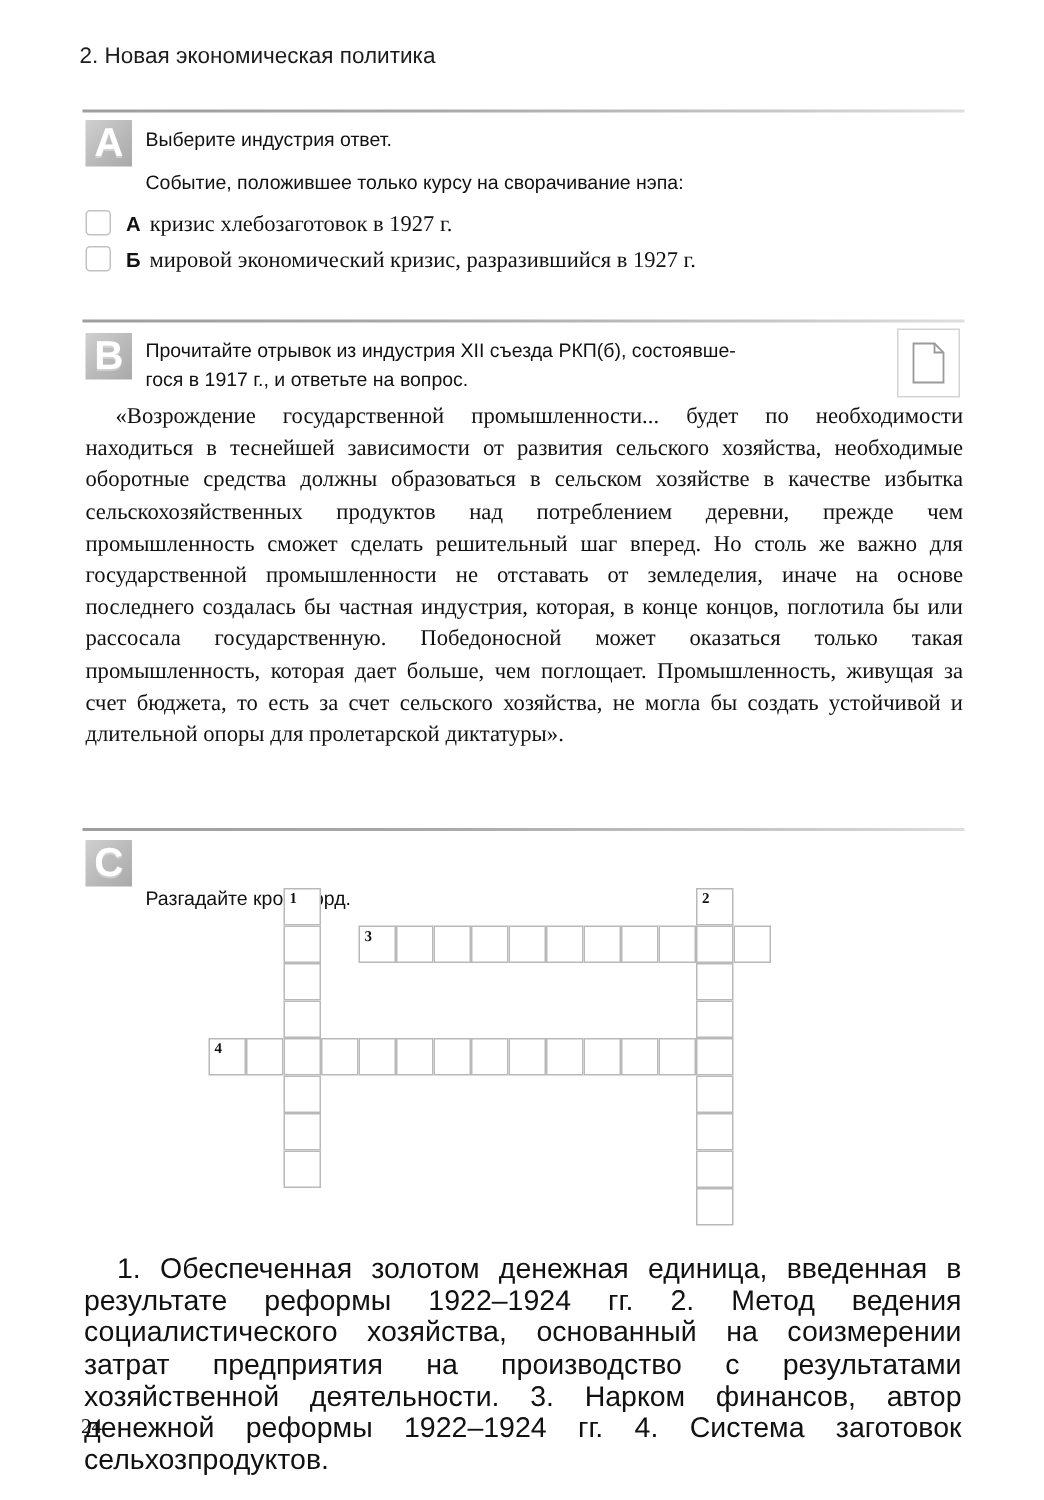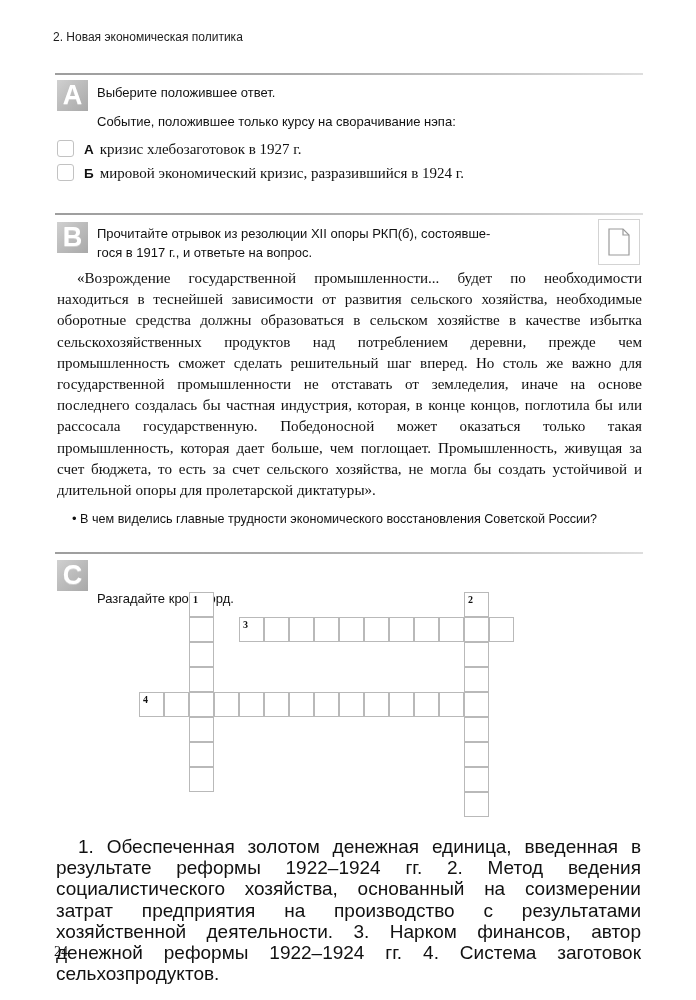--- a/index.html
+++ b/index.html
@@ -17,21 +17,21 @@
     padding:0;
   }
 
   
   .hdr{position:absolute;left:53px;top:28px;width:600px;}
   .hdr-title{
     font-size:12.5px;font-weight:bold;letter-spacing:.1px;
     color:#111;line-height:15px;
   }
   .hdr-sub{
-    font-size:12px;color:#1c1c1c;line-height:15px;margin-top:2px;
+    font-size:15px;color:#1c1c1c;line-height:15px;margin-top:2px;
   }
 
   
   .rule{
     position:absolute;height:2px;left:55px;width:588px;
     background:linear-gradient(90deg,#8d8d8d 0%,#9a9a9a 40%,#b9b9b9 75%,#d8d8d8 100%);
     opacity:.85;
   }
 
   
@@ -129,51 +129,47 @@
   <div class="hdr">
     <div class="hdr-sub">2. Новая экономическая политика</div>
   </div>
 
   <div class="rule" style="top:73px;"></div>
   <div class="rule" style="top:213px;"></div>
   <div class="rule" style="top:552px;"></div>
 
   <div class="badge" style="left:57px;top:80px;">A</div>
 
-  <div class="task-line" style="left:97px;top:83px;">Выберите положившее ответ.</div>
+  <div class="task-line" style="left:97px;top:83px;">Выберите индустрия ответ.</div>
 
   <div class="task-line" style="left:97px;top:112px;">Событие, положившее только курсу на сворачивание нэпа:</div>
 
   <div class="opt" style="top:140px;">
     <span class="cbx"></span><span class="opt-letter">А</span><span class="opt-text">кризис хлебозаготовок в 1927 г.</span>
   </div>
 
   <div class="opt" style="top:164px;">
-    <span class="cbx"></span><span class="opt-letter">Б</span><span class="opt-text">мировой экономический кризис, разразившийся в 1924 г.</span>
+    <span class="cbx"></span><span class="opt-letter">Б</span><span class="opt-text">мировой экономический кризис, разразившийся в 1927 г.</span>
   </div>
 
 
   <div class="badge" style="left:57px;top:222px;">B</div>
 
-  <div class="task-line" style="left:97px;top:224px;">Прочитайте отрывок из резолюции XII опоры РКП(б), состоявше-</div>
+  <div class="task-line" style="left:97px;top:224px;">Прочитайте отрывок из индустрия XII съезда РКП(б), состоявше-</div>
   <div class="task-line" style="left:97px;top:243px;">гося в 1917 г., и ответьте на вопрос.</div>
 
   <div class="docicon" style="left:598px;top:219px;">
     <svg width="22" height="28" viewBox="0 0 22 28" aria-hidden="true">
       <path d="M1 1 H15 L21 7 V27 H1 Z" fill="#ffffff" stroke="#9a9a9a" stroke-width="1.2"></path>
       <path d="M15 1 V7 H21" fill="none" stroke="#9a9a9a" stroke-width="1.2"></path>
     </svg>
   </div>
 
   <div class="quote" style="top:268px;">«Возрождение государственной промышленности... будет по необходимости находиться в теснейшей зависимости от развития сельского хозяйства, необходимые оборотные средства должны образоваться в сельском хозяйстве в качестве избытка сельскохозяйственных продуктов над потреблением деревни, прежде чем промышленность сможет сделать решительный шаг вперед. Но столь же важно для государственной промышленности не отставать от земледелия, иначе на основе последнего создалась бы частная индустрия, которая, в конце концов, поглотила бы или рассосала государственную. Победоносной может оказаться только такая промышленность, которая дает больше, чем поглощает. Промышленность, живущая за счет бюджета, то есть за счет сельского хозяйства, не могла бы создать устойчивой и длительной опоры для пролетарской диктатуры».</div>
 
-  <div class="qwrap" style="top:510px;">
-    <div class="q"><span class="bul">•</span>
-      <span>В чем виделись главные трудности экономического восстановления Советской России?</span></div>
-  </div>
 
   <div class="badge" style="left:57px;top:560px;">C</div>
 
   <div class="task-line" style="left:97px;top:589px;">Разгадайте кроссворд.</div>
 
   <div class="cw" id="crossword">
       <div class="cell" style="left: 189px; top: 592px;">
         <span class="n">1</span>
       </div>
       <div class="cell" style="left: 189px; top: 617px;"></div>

